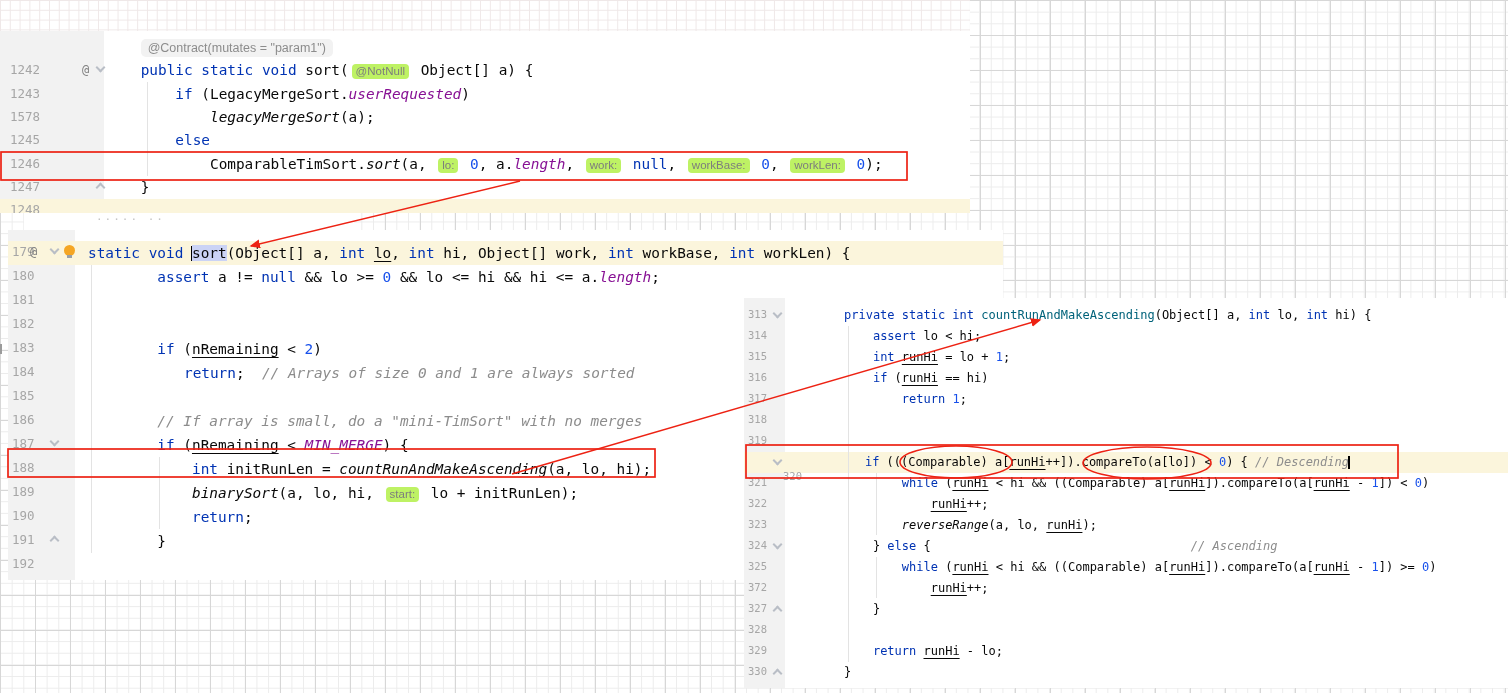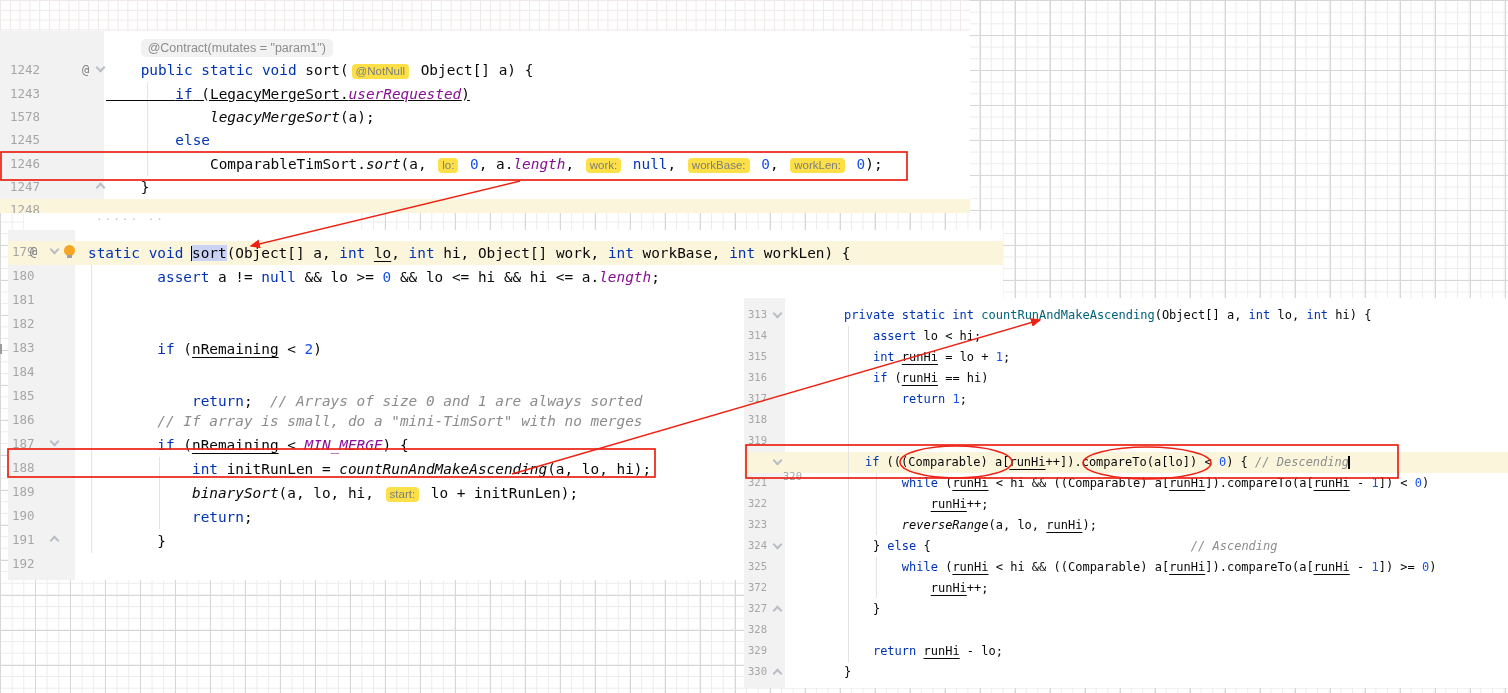--- a/index.html
+++ b/index.html
@@ -26,21 +26,21 @@
   .tk-k{color:#0033b3;}
   .tk-p{color:#080808;}
   .tk-n{color:#1750eb;}
   .tk-cn{color:#871094;font-style:italic;}
   .tk-cm{color:#8c8c8c;font-style:italic;}
   .tk-im{color:#080808;font-style:italic;}
   .tk-d{color:#00627a;}
   .tk-pu{color:#080808;text-decoration:underline;text-decoration-thickness:1px;text-underline-offset:3px;}
   .tk-sel{color:#080808;background:#cbd3f5;}
   .caret{display:inline-block;width:2px;height:1.05em;background:#000;vertical-align:text-bottom;margin:0 -1px;}
-  .chip{display:inline-block;background:#fde047;color:#7d7d7d;border-radius:4px;padding:0 4px;
+  .chip{display:inline-block;background:#bef264;color:#7d7d7d;border-radius:4px;padding:0 4px;
     font-family:"Liberation Sans",sans-serif;font-size:11.5px;line-height:15px;margin:0 3px;vertical-align:baseline;}
   .chip-lg{display:inline-block;background:#f2f2f2;color:#8c8c8c;border-radius:5px;padding:1px 7px;
     font-family:"Liberation Sans",sans-serif;font-size:12.5px;line-height:16px;}
   .icon-at{position:absolute;color:#808080;font-size:12px;}
   .fold{position:absolute;width:9px;height:9px;}
   .fold::before{content:"";display:block;width:5px;height:5px;border:2px solid #b9bec6;border-top:none;border-left:none;margin:0 auto;}
   .fold-down::before{transform:rotate(45deg);}
   .fold-up::before{transform:rotate(-135deg);margin-top:3px;}
   .bulb{position:absolute;width:11px;height:11px;border-radius:50%;background:#f5a623;}
   .bulb::after{content:"";position:absolute;left:3px;top:10px;width:5px;height:3px;background:#9aa0a6;}
@@ -58,21 +58,21 @@
       <div class="editor" style="left: 0px; top: 31px; width: 970px; height: 182px; font-size: 14.4px;">
         <div class="gutter" style="width: 104px;"></div>
         <div class="curline" style="top: 168.1px; height: 23.3px;"></div>
         <div class="guide" style="left: 147px; top: 51px; height: 94px;"></div>
         <div class="row" style="left: 106px; top: 5px; line-height: 23.3px;"><span class="tk-p">    </span><span class="chip-lg">@Contract(mutates = "param1")</span></div>
         <div class="lnum" style="left: 10px; top: 31.3px; font-size: 12.5px;">1242</div>
         <div class="icon-at" style="left: 82px; top: 32.3px;">@</div>
         <div class="fold fold-down" style="left: 96px; top: 33.3px;"></div>
         <div class="row" style="left: 106px; top: 28.3px; line-height: 23.3px;"><span class="tk-p">    </span><span class="tk-k">public static void </span><span class="tk-p">sort(</span><span class="chip">@NotNull</span><span class="tk-p"> Object[] a) {</span></div>
         <div class="lnum" style="left: 10px; top: 54.6px; font-size: 12.5px;">1243</div>
-        <div class="row" style="left: 106px; top: 51.6px; line-height: 23.3px; text-decoration: underline;"><span class="tk-p">        </span><span class="tk-k">if</span><span class="tk-p"> (LegacyMergeSort.</span><span class="tk-cn">userRequested</span><span class="tk-p">)</span></div>
+        <div class="row" style="left: 106px; top: 51.6px; line-height: 23.3px;"><span class="tk-p">        </span><span class="tk-k">if</span><span class="tk-p"> (LegacyMergeSort.</span><span class="tk-cn">userRequested</span><span class="tk-p">)</span></div>
         <div class="lnum" style="left: 10px; top: 77.9px; font-size: 12.5px;">1578</div>
         <div class="row" style="left: 106px; top: 74.9px; line-height: 23.3px;"><span class="tk-p">            </span><span class="tk-im">legacyMergeSort</span><span class="tk-p">(a);</span></div>
         <div class="lnum" style="left: 10px; top: 101.2px; font-size: 12.5px;">1245</div>
         <div class="row" style="left: 106px; top: 98.2px; line-height: 23.3px;"><span class="tk-p">        </span><span class="tk-k">else</span></div>
         <div class="lnum" style="left: 10px; top: 124.5px; font-size: 12.5px;">1246</div>
         <div class="row" style="left: 106px; top: 121.5px; line-height: 23.3px;"><span class="tk-p">            ComparableTimSort.</span><span class="tk-im">sort</span><span class="tk-p">(a, </span><span class="chip">lo:</span><span class="tk-p"> </span><span class="tk-n">0</span><span class="tk-p">, a.</span><span class="tk-cn">length</span><span class="tk-p">, </span><span class="chip">work:</span><span class="tk-p"> </span><span class="tk-k">null</span><span class="tk-p">, </span><span class="chip">workBase:</span><span class="tk-p"> </span><span class="tk-n">0</span><span class="tk-p">, </span><span class="chip">workLen:</span><span class="tk-p"> </span><span class="tk-n">0</span><span class="tk-p">);</span></div>
         <div class="lnum" style="left: 10px; top: 147.8px; font-size: 12.5px;">1247</div>
         <div class="fold fold-up" style="left: 96px; top: 149.8px;"></div>
         <div class="row" style="left: 106px; top: 144.8px; line-height: 23.3px;"><span class="tk-p">    }</span></div>
         <div class="lnum" style="left: 10px; top: 171.1px; font-size: 12.5px;">1248</div>
@@ -89,21 +89,21 @@
         <div class="bulb" style="left: 56px; top: 15px;"></div>
         <div class="row" style="left: 80px; top: 11px; line-height: 24px;"><span class="tk-k">static void </span><span class="caret"></span><span class="tk-sel">sort</span><span class="tk-p">(Object[] a, </span><span class="tk-k">int</span><span class="tk-p"> </span><span class="tk-pu">lo</span><span class="tk-p">, </span><span class="tk-k">int</span><span class="tk-p"> hi, Object[] work, </span><span class="tk-k">int</span><span class="tk-p"> workBase, </span><span class="tk-k">int</span><span class="tk-p"> workLen) {</span></div>
         <div class="lnum" style="left: 4px; top: 38px; font-size: 12.5px;">180</div>
         <div class="row" style="left: 80px; top: 35px; line-height: 24px;"><span class="tk-p">        </span><span class="tk-k">assert</span><span class="tk-p"> a != </span><span class="tk-k">null</span><span class="tk-p"> &amp;&amp; lo &gt;= </span><span class="tk-n">0</span><span class="tk-p"> &amp;&amp; lo &lt;= hi &amp;&amp; hi &lt;= a.</span><span class="tk-cn">length</span><span class="tk-p">;</span></div>
         <div class="lnum" style="left: 4px; top: 62px; font-size: 12.5px;">181</div>
         <div class="row" style="left: 80px; top: 59px; line-height: 24px;"></div>
         <div class="lnum" style="left: 4px; top: 86px; font-size: 12.5px;">182</div>
         <div class="lnum" style="left: 4px; top: 110px; font-size: 12.5px;">183</div>
         <div class="row" style="left: 80px; top: 107px; line-height: 24px;"><span class="tk-p">        </span><span class="tk-k">if</span><span class="tk-p"> (</span><span class="tk-pu">nRemaining</span><span class="tk-p"> &lt; </span><span class="tk-n">2</span><span class="tk-p">)</span></div>
         <div class="lnum" style="left: 4px; top: 134px; font-size: 12.5px;">184</div>
-        <div class="row" style="left: 80px; top: 131px; line-height: 24px; margin-top: 28px;"><span class="tk-p">            </span><span class="tk-k">return</span><span class="tk-p">;  </span><span class="tk-cm">// Arrays of size 0 and 1 are always sorted</span></div>
+        <div class="row" style="left: 72px; top: 131px; line-height: 24px;"><span class="tk-p">            </span><span class="tk-k">return</span><span class="tk-p">;  </span><span class="tk-cm">// Arrays of size 0 and 1 are always sorted</span></div>
         <div class="lnum" style="left: 4px; top: 158px; font-size: 12.5px;">185</div>
         <div class="row" style="left: 80px; top: 155px; line-height: 24px;"></div>
         <div class="lnum" style="left: 4px; top: 182px; font-size: 12.5px;">186</div>
         <div class="row" style="left: 80px; top: 179px; line-height: 24px;"><span class="tk-p">        </span><span class="tk-cm">// If array is small, do a "mini-TimSort" with no merges</span></div>
         <div class="lnum" style="left: 4px; top: 206px; font-size: 12.5px;">187</div>
         <div class="fold fold-down" style="left: 42px; top: 208px;"></div>
         <div class="row" style="left: 80px; top: 203px; line-height: 24px;"><span class="tk-p">        </span><span class="tk-k">if</span><span class="tk-p"> (</span><span class="tk-pu">nRemaining</span><span class="tk-p"> &lt; </span><span class="tk-cn">MIN_MERGE</span><span class="tk-p">) {</span></div>
         <div class="lnum" style="left: 4px; top: 230px; font-size: 12.5px;">188</div>
         <div class="row" style="left: 80px; top: 227px; line-height: 24px;"><span class="tk-p">            </span><span class="tk-k">int</span><span class="tk-p"> initRunLen = </span><span class="tk-im">countRunAndMakeAscending</span><span class="tk-p">(a, lo, hi);</span></div>
         <div class="lnum" style="left: 4px; top: 254px; font-size: 12.5px;">189</div>

